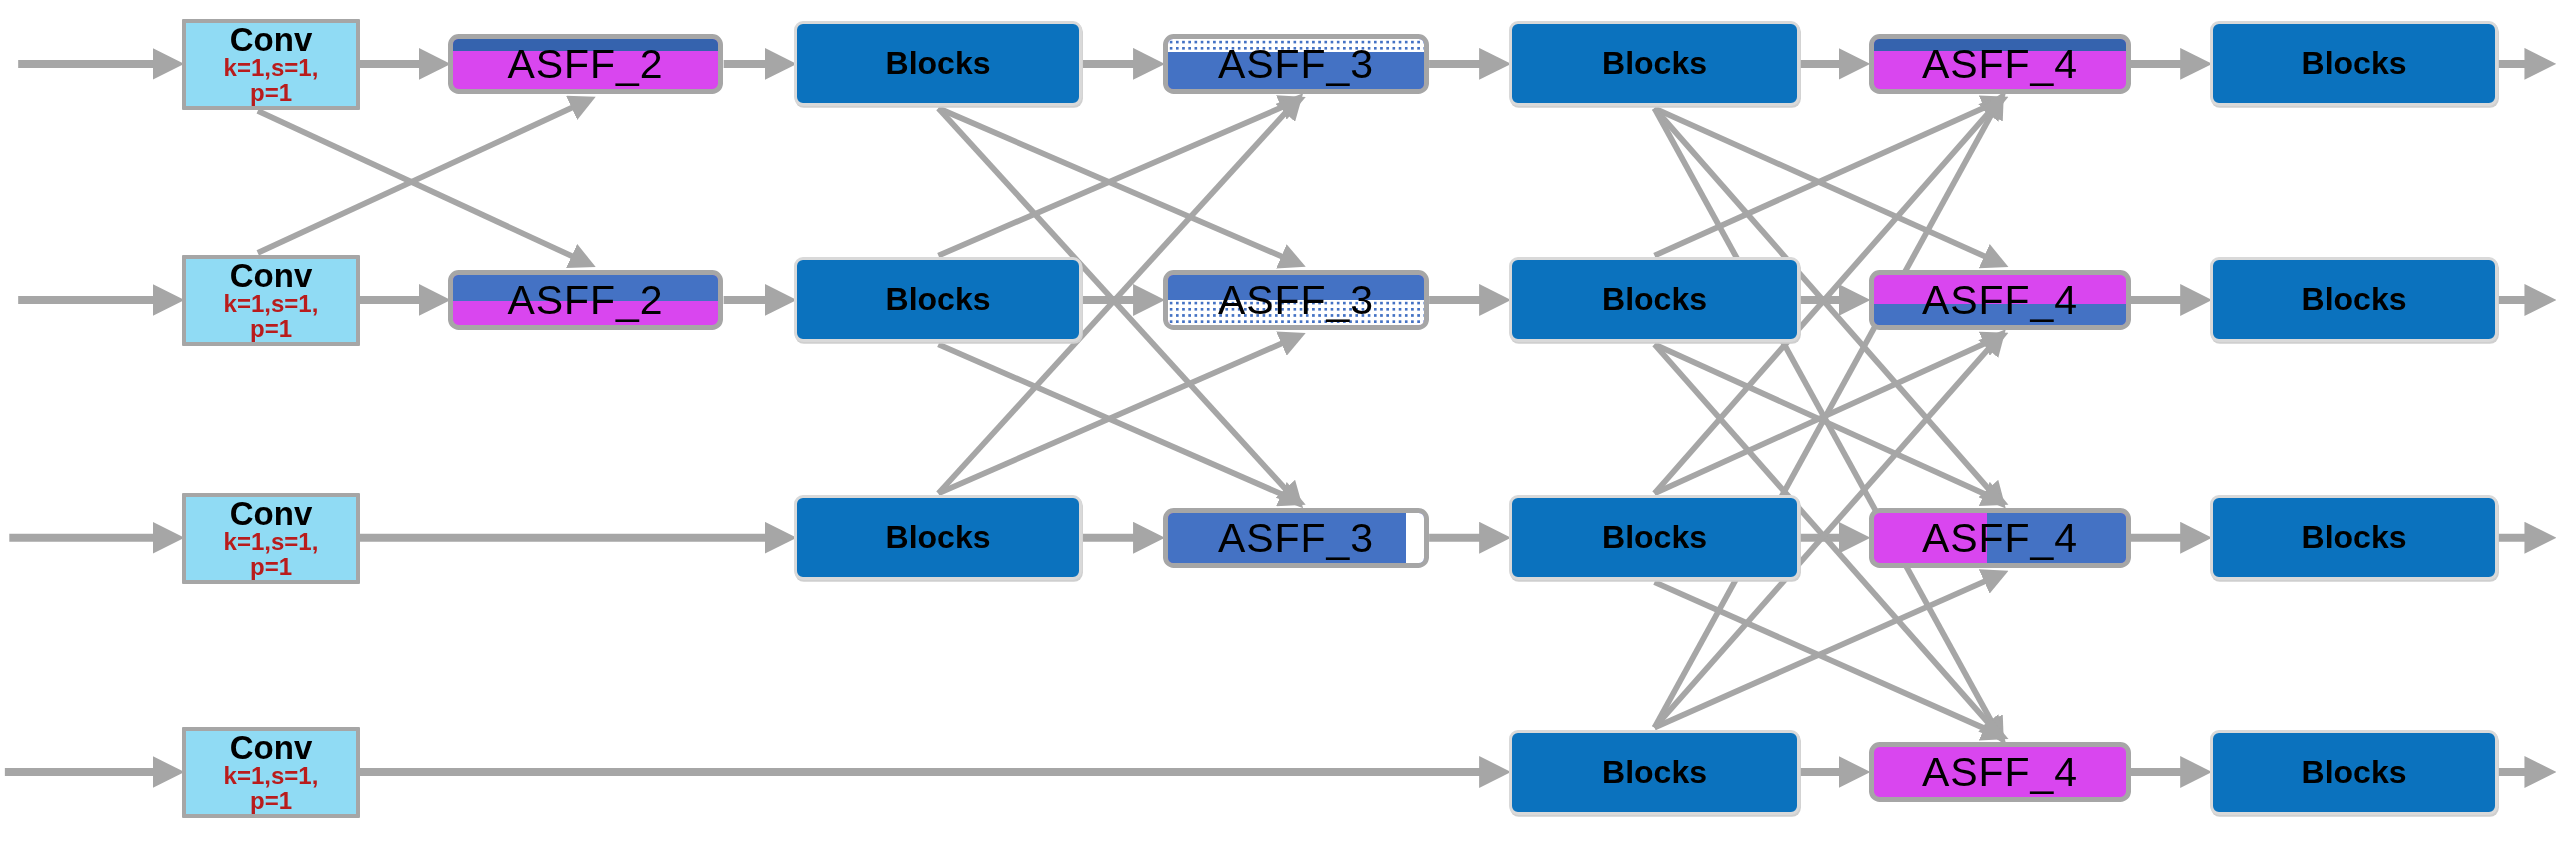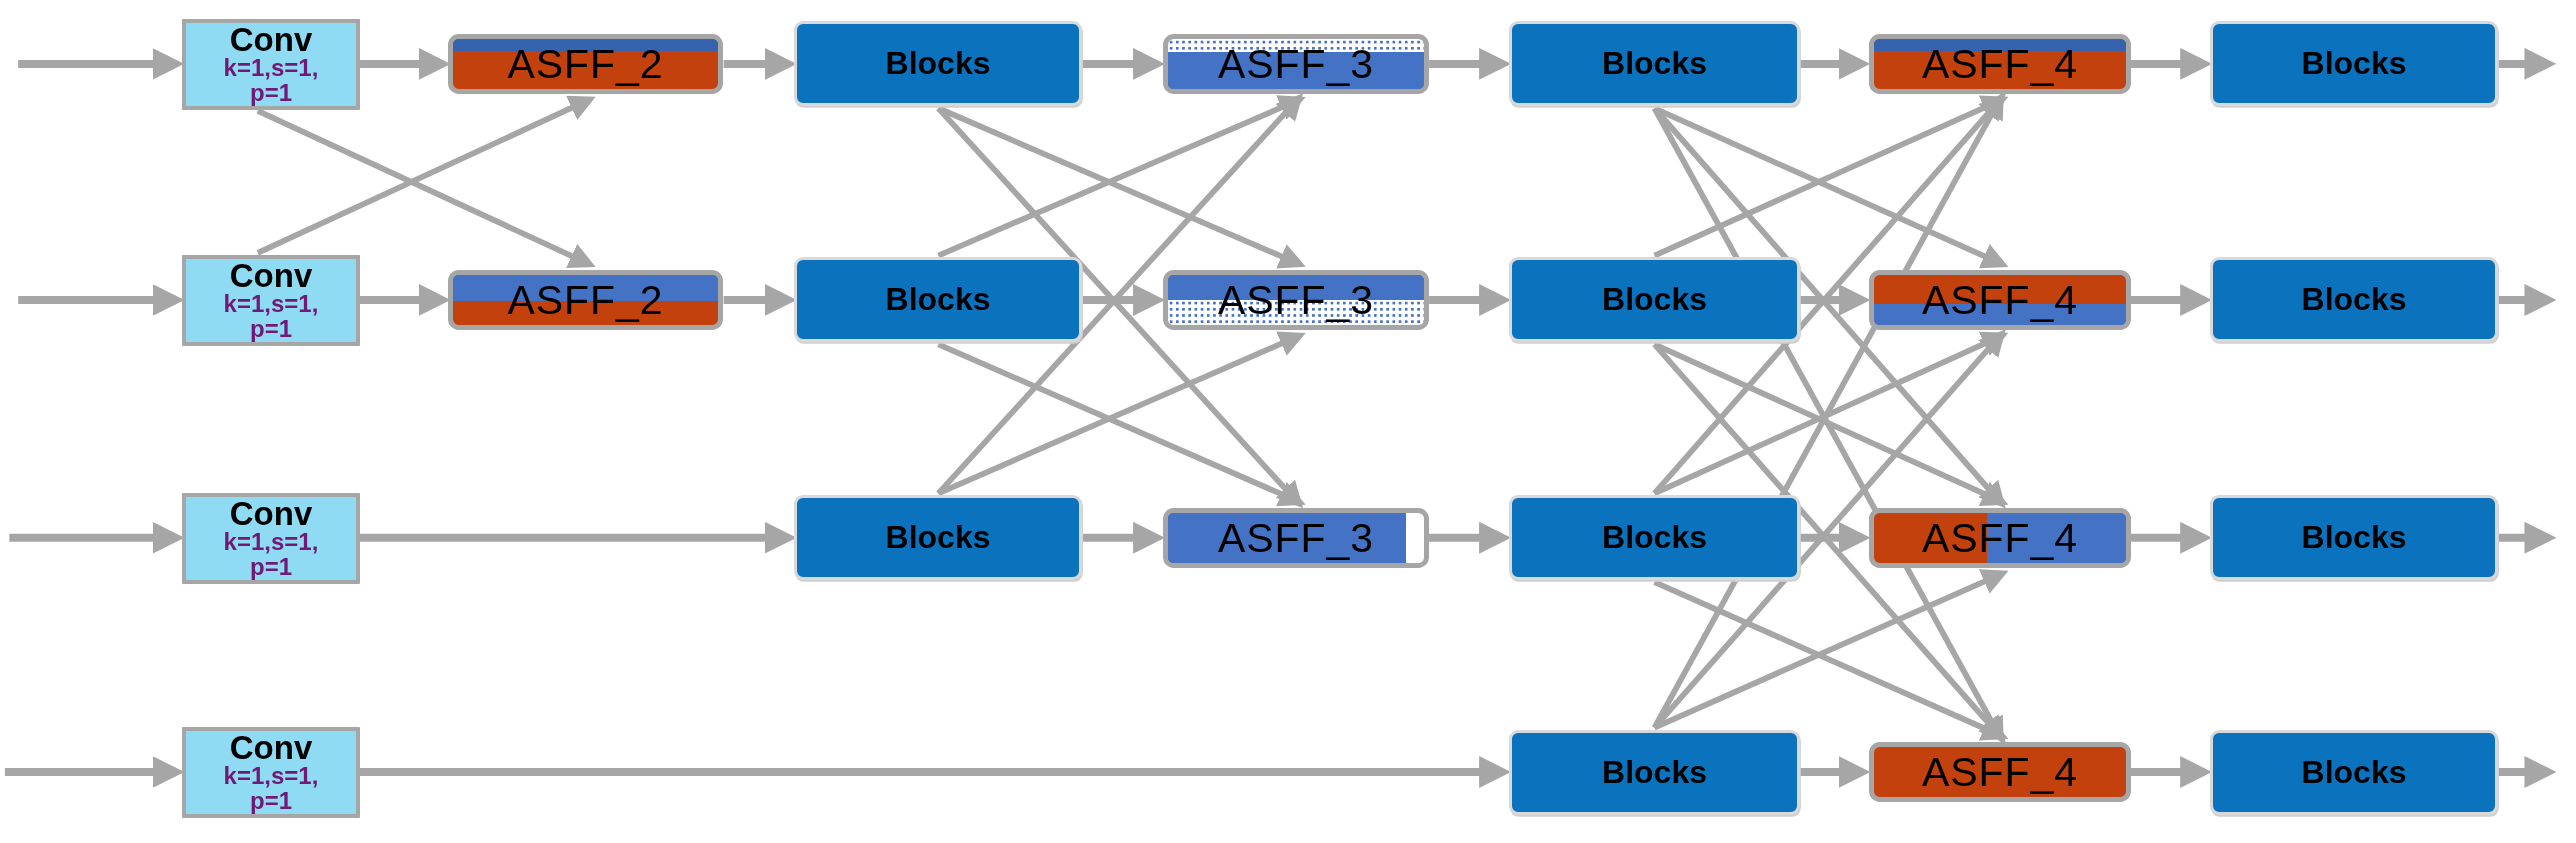--- a/index.html
+++ b/index.html
@@ -7,22 +7,22 @@
   #canvas{position:relative;width:2576px;height:843px;background:#ffffff;}
   #edges-layer{position:absolute;left:0;top:0;z-index:1;}
   .node{position:absolute;box-sizing:border-box;display:flex;align-items:center;justify-content:center;z-index:2;}
   .node .bands{position:absolute;inset:0;overflow:hidden;border-radius:5.3px;}
   .band{position:absolute;}
   .label{position:relative;z-index:3;color:#000;white-space:nowrap;}
   .blocks{background:#0B72BE;border:3.6px solid #D9D9D9;border-radius:9px;box-shadow:0.9px 1.8px 0 #cfcfcf;}
   .blocks .label{font-weight:bold;font-size:32px;}
   .conv{background:#90DBF4;border:4.4px solid #A6A6A6;border-radius:1px;flex-direction:column;}
   .conv .label{font-weight:bold;font-size:33px;line-height:1.0;}
-  .conv .sub{position:relative;z-index:3;font-weight:bold;font-size:24px;line-height:1.04;color:#701a75;white-space:nowrap;}
-  .asff{background:#c2410c;border:5.3px solid #A6A6A6;border-radius:10.7px;}
+  .conv .sub{position:relative;z-index:3;font-weight:bold;font-size:24px;line-height:1.04;color:#b91c1c;white-space:nowrap;}
+  .asff{background:#d946ef;border:5.3px solid #A6A6A6;border-radius:10.7px;}
   .asff .label{font-size:41px;letter-spacing:0.9px;}
   .fill-band{background:#4472C4;}
   .fill-strip{background:#3563AE;}
   .fill-dots{background-color:#ffffff;background-image:radial-gradient(#4472C4 1.5px, transparent 1.5px);background-size:6.2px 6.2px;}
   .fill-white{background:#ffffff;}
 </style>
 </head>
 <body>
 
 <div id="canvas">

